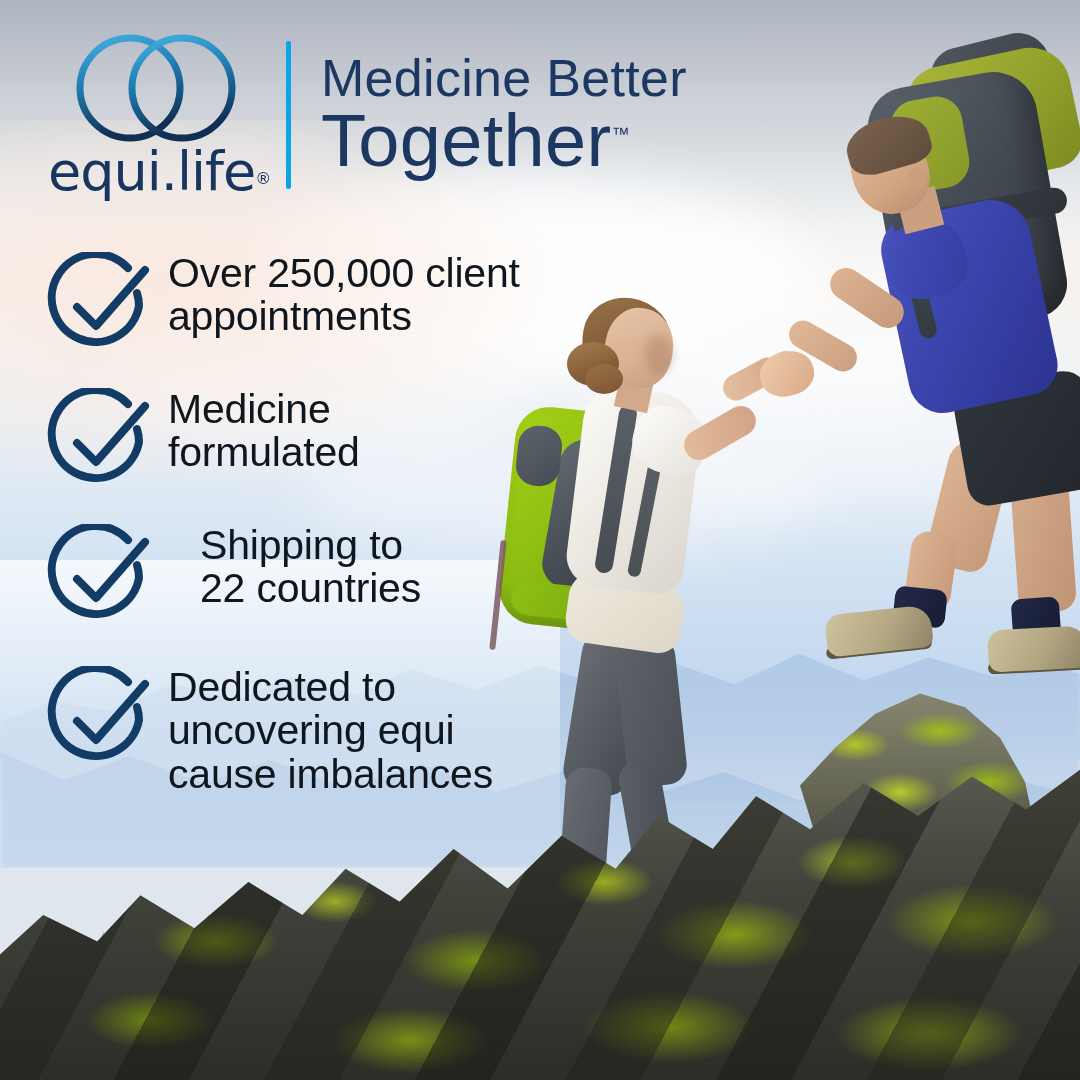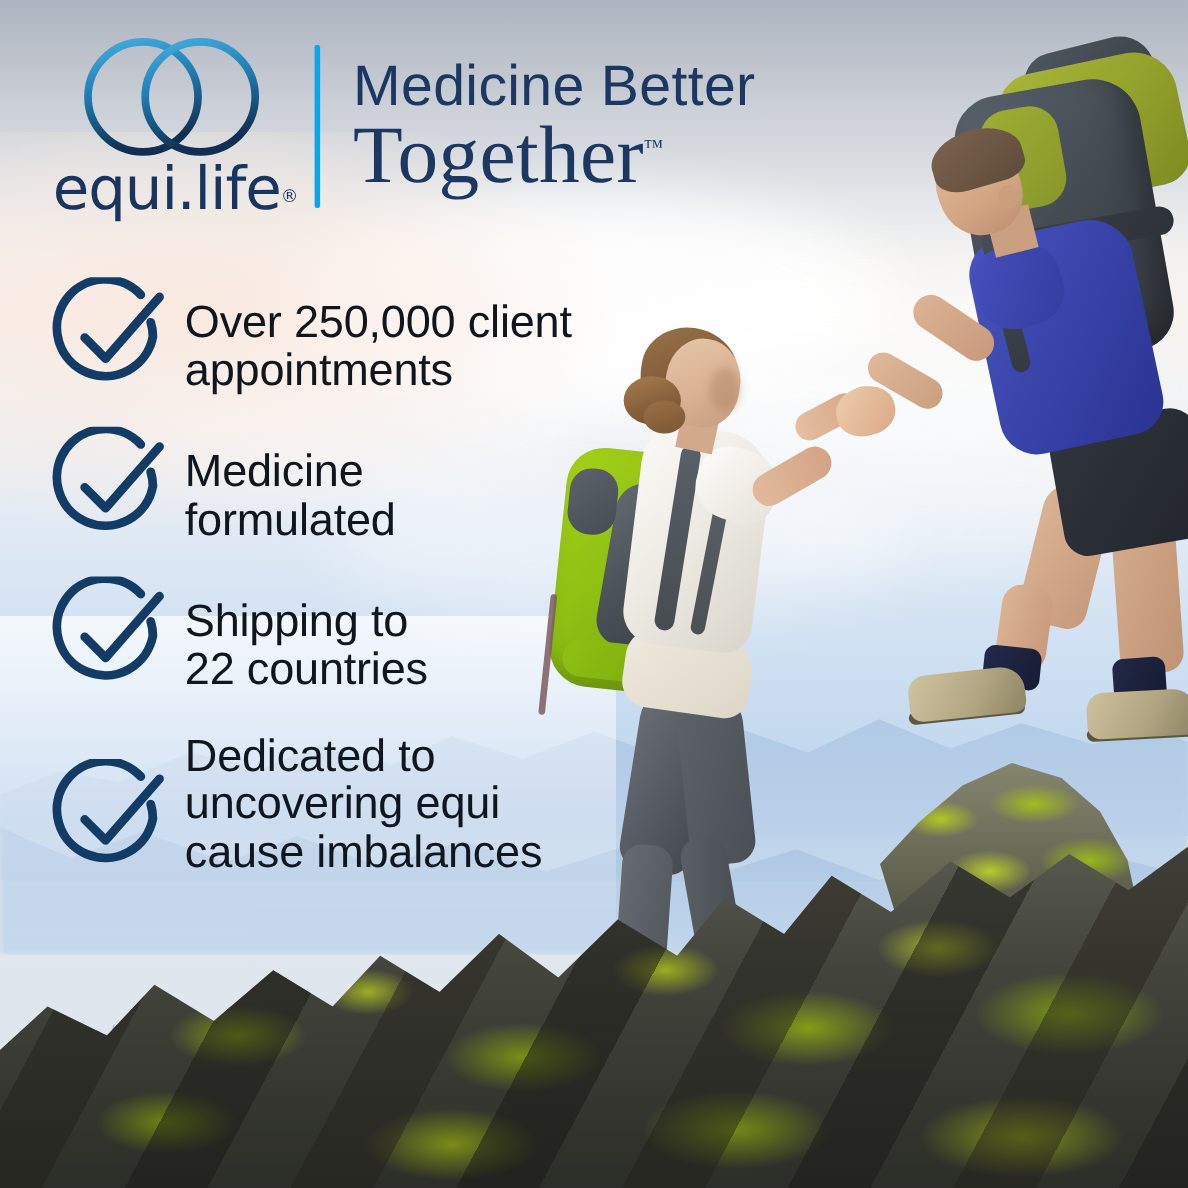--- a/index.html
+++ b/index.html
@@ -217,34 +217,34 @@
   .logo-mark{position:relative;width:172px;height:112px;margin-left:26px;}
   .wordmark{position:relative;margin-top:2px;margin-left:4px;height:52px;}
   .wordmark-text{font-size:54px;font-weight:400;letter-spacing:-1px;color:#17355e;
      font-family:"DejaVu Sans",sans-serif;line-height:52px;}
   .reg{font-size:15px;vertical-align:super;font-weight:400;}
 
   .divider{width:5px;height:148px;background:#0aa6e8;margin:0 30px 0 14px;border-radius:2px;}
 
   .tagline{color:#1c3862;line-height:1;}
   .tag1{font-size:52px;font-weight:400;letter-spacing:.3px;font-family:"Liberation Sans",sans-serif;}
-  .tag2{font-size:74px;font-weight:400;letter-spacing:.3px;margin-top:0;font-family:Liberation Serif, serif;}
+  .tag2{font-size:74px;font-weight:400;letter-spacing:.3px;margin-top:0;font-family:Liberation Sans, sans-serif;}
   .tm{font-size:18px;vertical-align:super;}
 
   
   .bullets{position:absolute;left:44px;top:252px;width:580px;}
-  .bullet{display:flex;align-items:flex-end;margin-bottom:26px;}
+  .bullet{display:flex;align-items:flex-start;margin-bottom:26px;}
   .check-icon{flex:0 0 auto;width:110px;height:106px;margin-right:14px;}
   .bullet-text{font-size:41px;line-height:1.06;color:#10161d;font-weight:400;
      font-family:"Liberation Sans",sans-serif;letter-spacing:-.2px;}
   .bullet-text .ln{display:block;}
 
   .b1{margin-bottom:30px;}
   .b2{margin-bottom:30px;}
-  .b3{margin-bottom:36px;}
+  .b3{margin-bottom:36px;gap:32px;}
 </style>
 </head>
 <body>
 
 <div id="stage">
 
   <div class="photo">
     <div class="sky"></div>
     <div class="cloudband"></div>
     <div class="cloud c1"></div>

